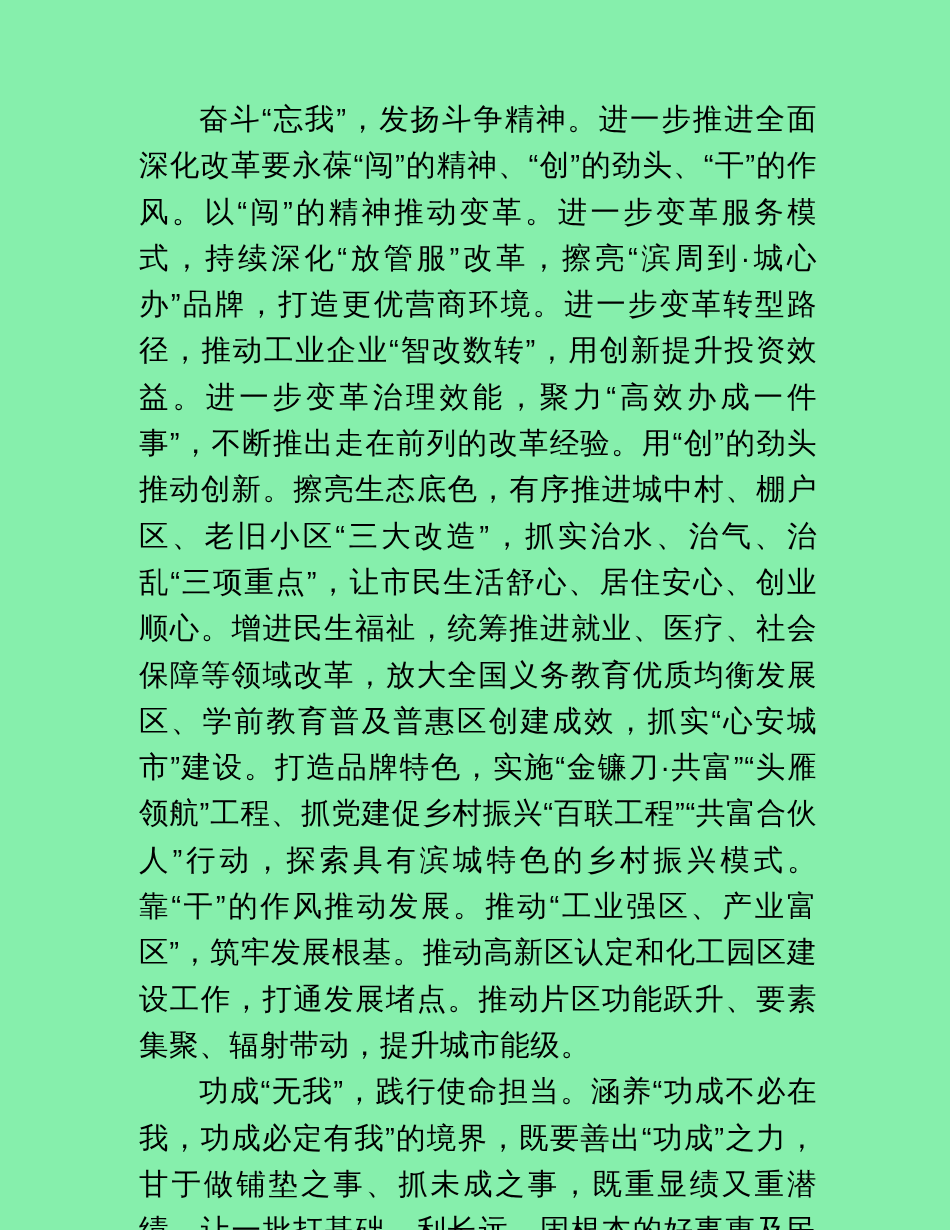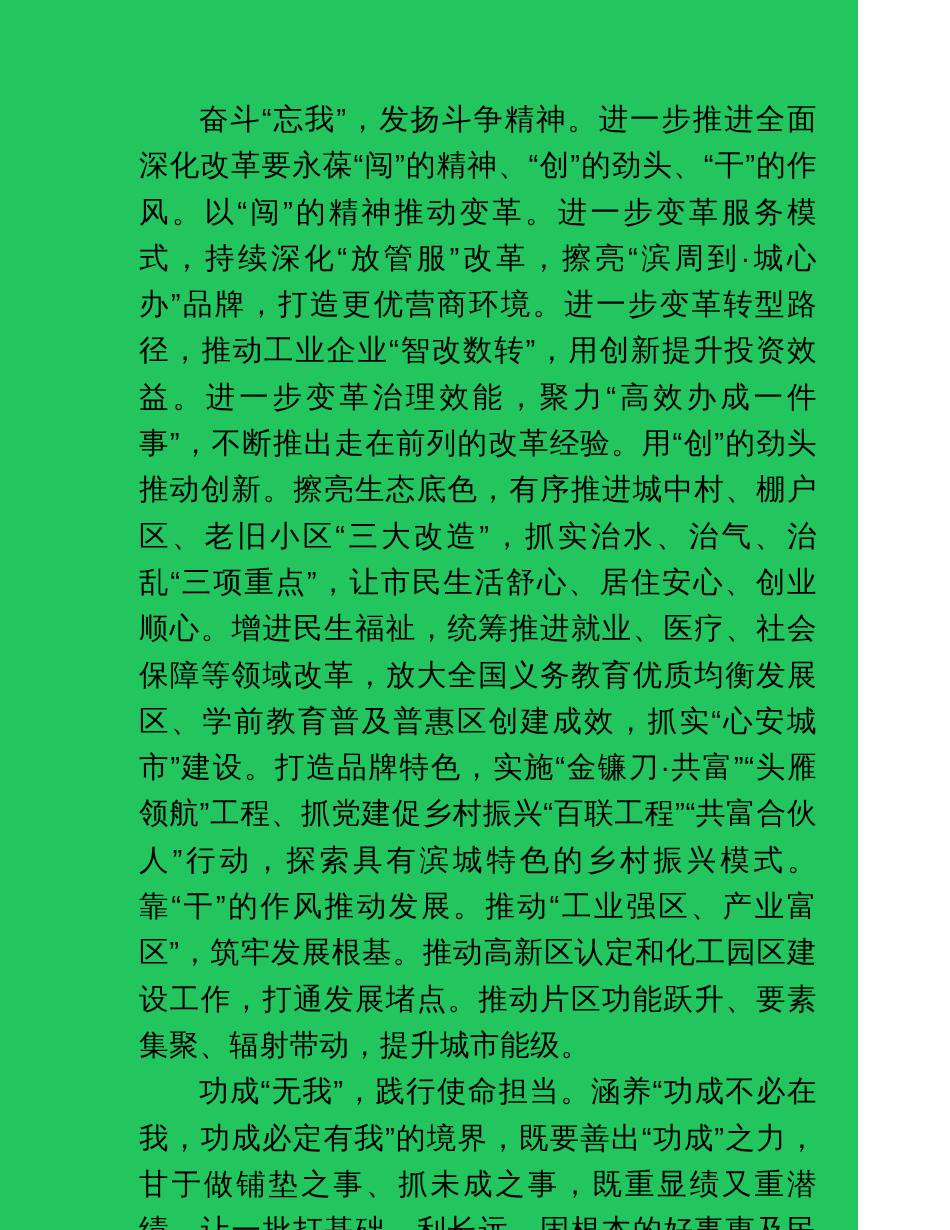--- a/index.html
+++ b/index.html
@@ -7,23 +7,23 @@
     padding: 0;
     background: #ffffff;
   }
   body {
     font-family: "Liberation Sans", "DejaVu Sans", sans-serif;
     color: #000000;
     -webkit-font-smoothing: antialiased;
   }
   .page {
     position: relative;
-    width: 858px;
+    width: 950px;
     height: 1230px;
-    background: #22c55e;
+    background: #86efac;
     overflow: hidden;
     box-sizing: border-box;
   }
   .doc-body {
     position: absolute;
     left: 139px;
     top: 96px;
     width: 678px;
   }
   .para {

